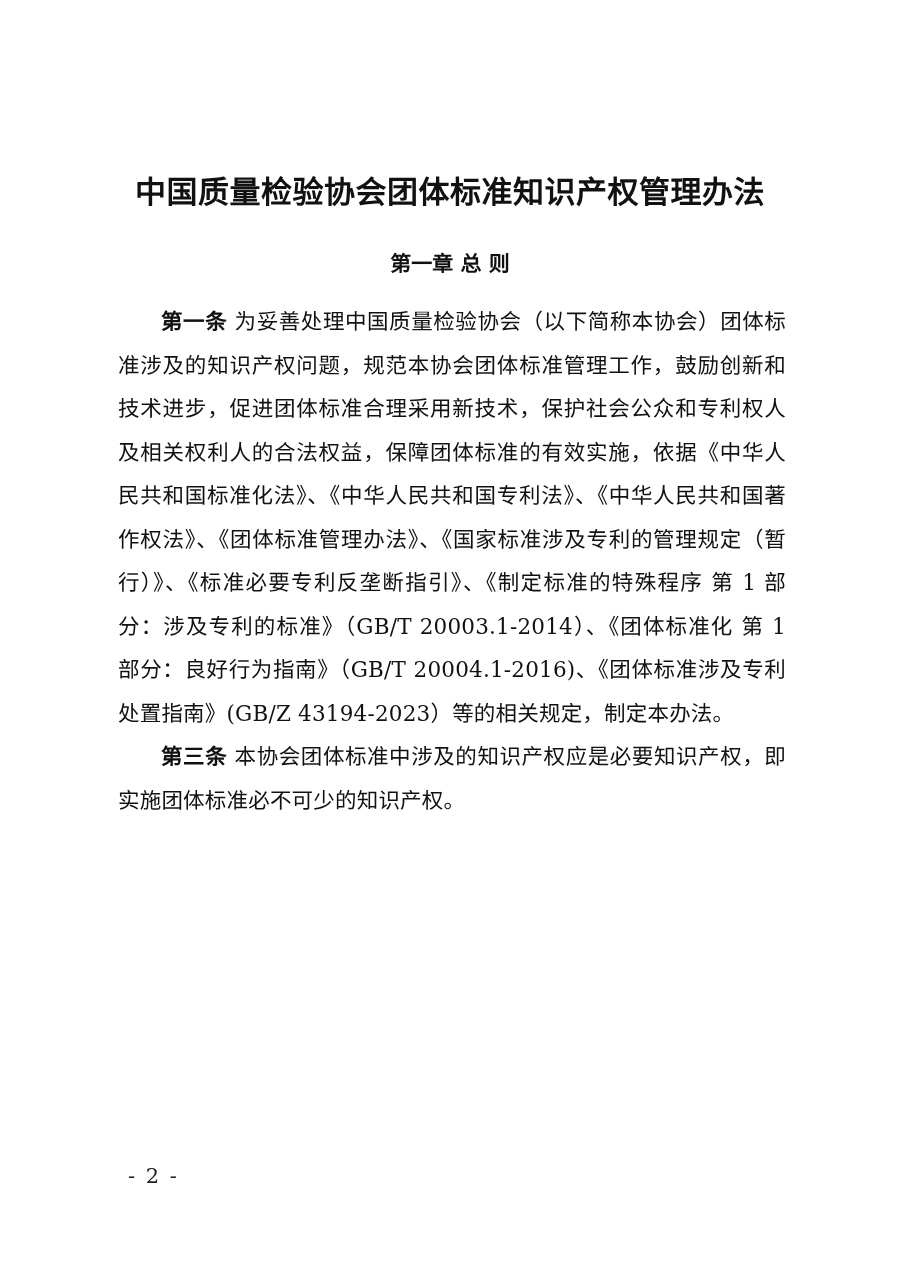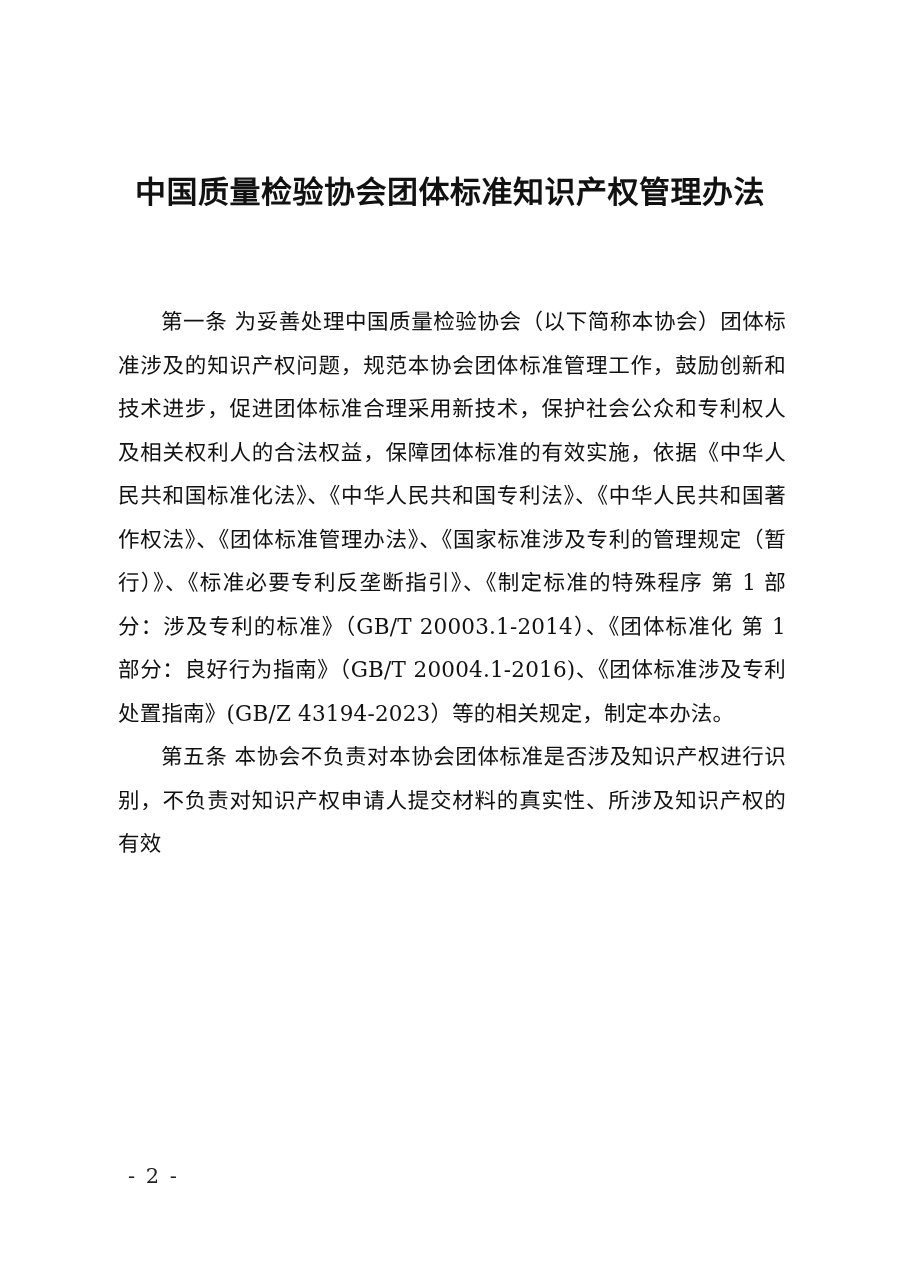--- a/index.html
+++ b/index.html
@@ -55,21 +55,21 @@
     text-align: justify;
     text-justify: inter-ideograph;
     text-indent: 2em;
     margin: 0;
     letter-spacing: 0.2px;
   }
   .article + .article {
     margin-top: 0;
   }
   .art-label {
-    font-weight: 400;
+    font-weight: 700;
     font-family: "DejaVu Sans", "Liberation Sans", sans-serif;
   }
   .art-text {
     font-family: "DejaVu Serif", "Liberation Serif", serif;
   }
   .page-number {
     position: absolute;
     left: 128px;
     top: 1152px;
     font-size: 21px;
@@ -78,31 +78,32 @@
     color: #222222;
   }
 </style>
 </head>
 <body>
 
 <div class="page">
 
   <h1 class="doc-title">中国质量检验协会团体标准知识产权管理办法</h1>
 
+  <h2 class="chapter-heading">第一章 总 则</h2>
 
   <div class="body-block">
 
     <p class="article">
       <span class="art-label">第一条</span><span class="art-text"> 为妥善处理中国质量检验协会（以下简称本协会）团体标准涉及的知识产权问题，规范本协会团体标准管理工作，鼓励创新和技术进步，促进团体标准合理采用新技术，保护社会公众和专利权人及相关权利人的合法权益，保障团体标准的有效实施，依据《中华人民共和国标准化法》、《中华人民共和国专利法》、《中华人民共和国著作权法》、《团体标准管理办法》、《国家标准涉及专利的管理规定（暂行）》、《标准必要专利反垄断指引》、《制定标准的特殊程序 第 1 部分：涉及专利的标准》（GB/T 20003.1-2014）、《团体标准化 第 1 部分：良好行为指南》（GB/T 20004.1-2016)、《团体标准涉及专利处置指南》(GB/Z 43194-2023）等的相关规定，制定本办法。</span>
     </p>
 
 
+    <p class="article">
+      <span class="art-label">第三条</span><span class="art-text"> 本协会团体标准中涉及的知识产权应是必要知识产权，即实施团体标准必不可少的知识产权。</span>
+    </p>
 
 
-    <p class="article">
-      <span class="art-label">第五条</span><span class="art-text"> 本协会不负责对本协会团体标准是否涉及知识产权进行识别，不负责对知识产权申请人提交材料的真实性、所涉及知识产权的有效</span>
-    </p>
 
   </div>
 
   <div class="page-number">- 2 -</div>
 
 </div>
 
 </body></html>

